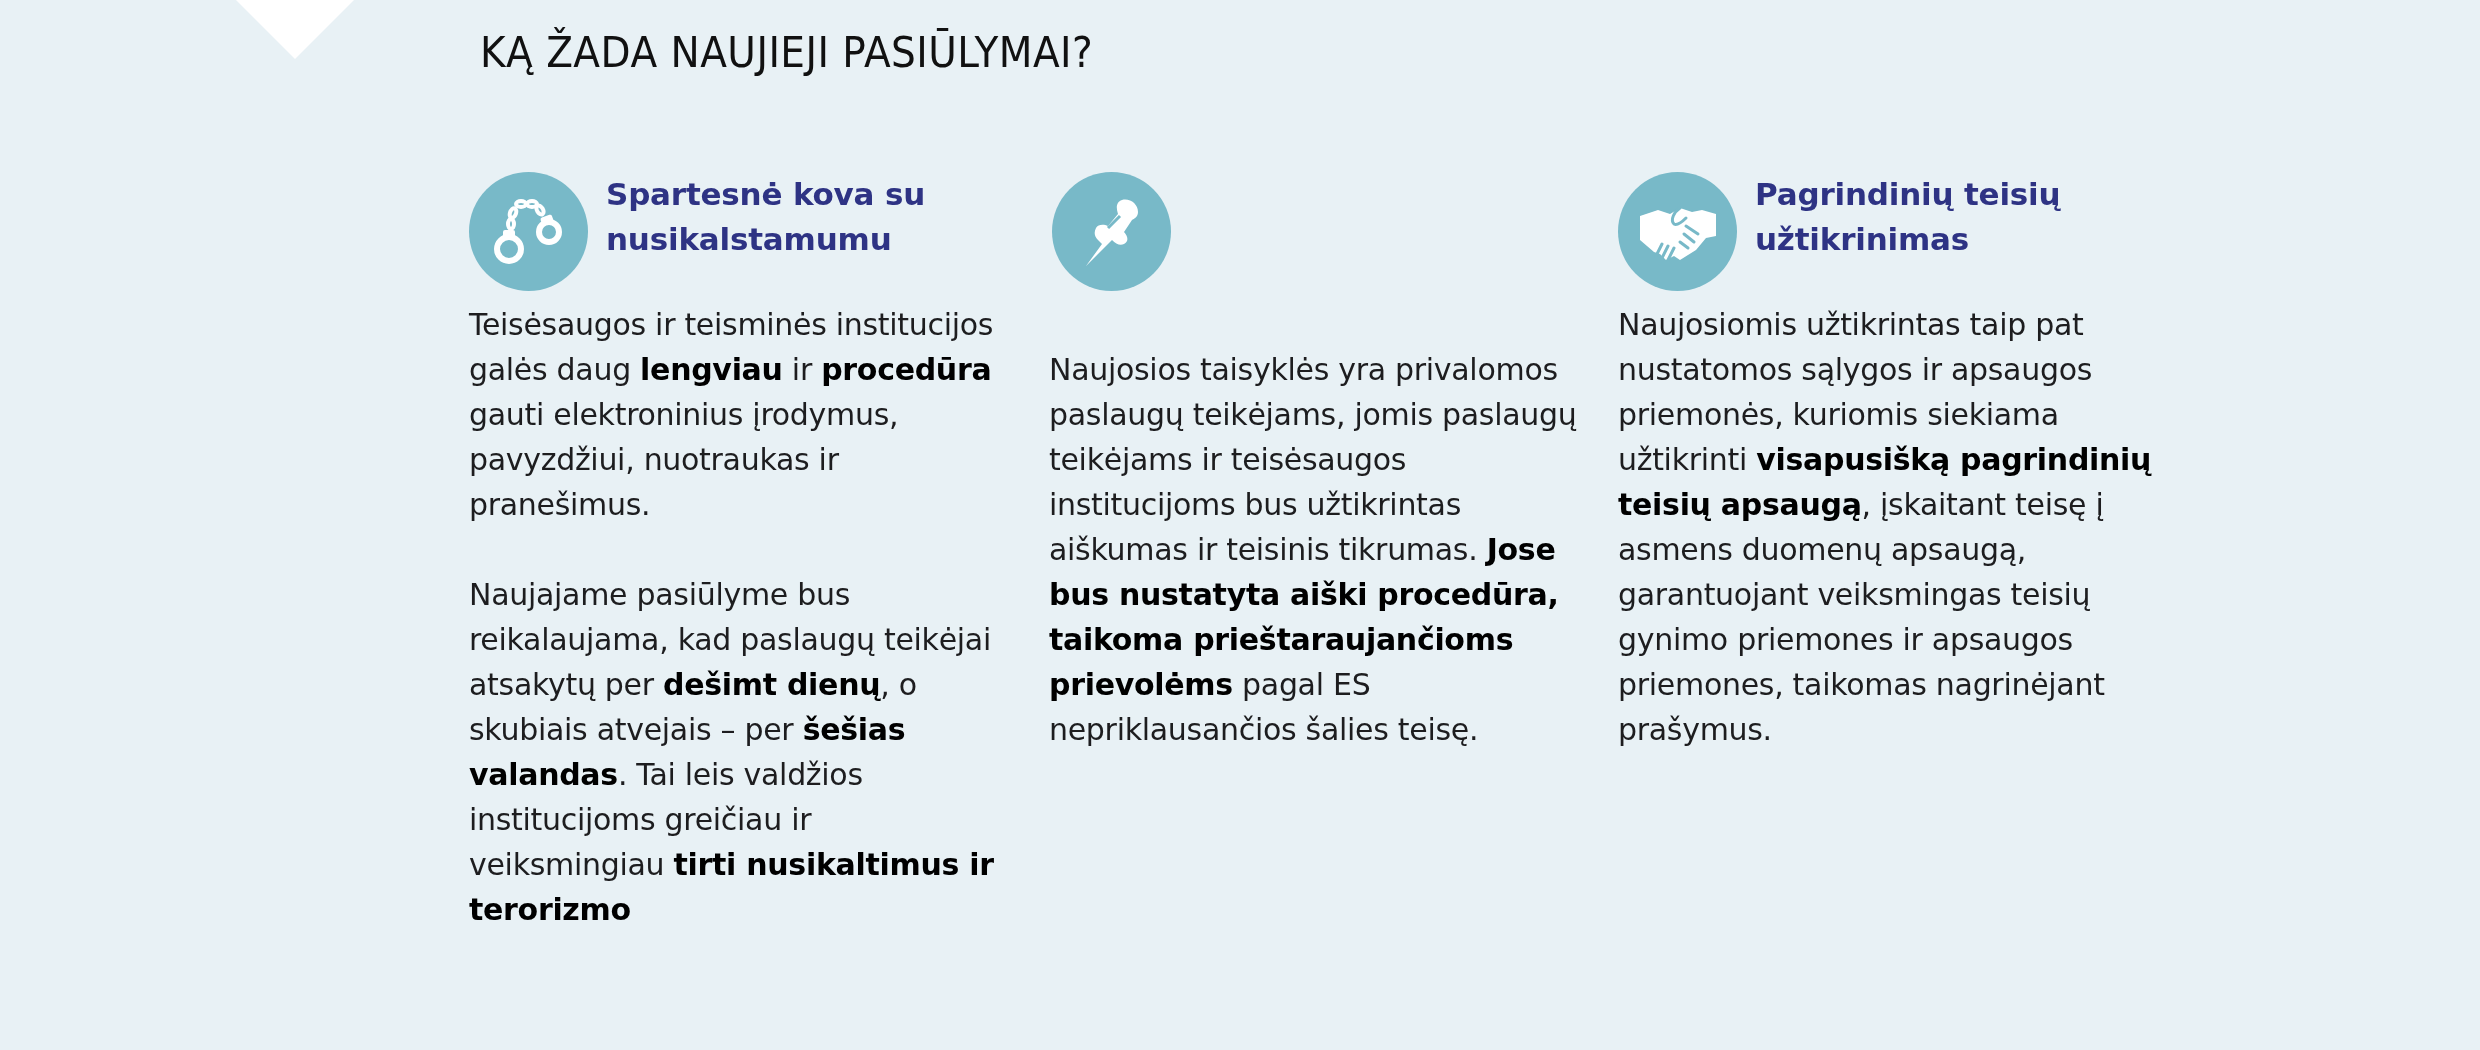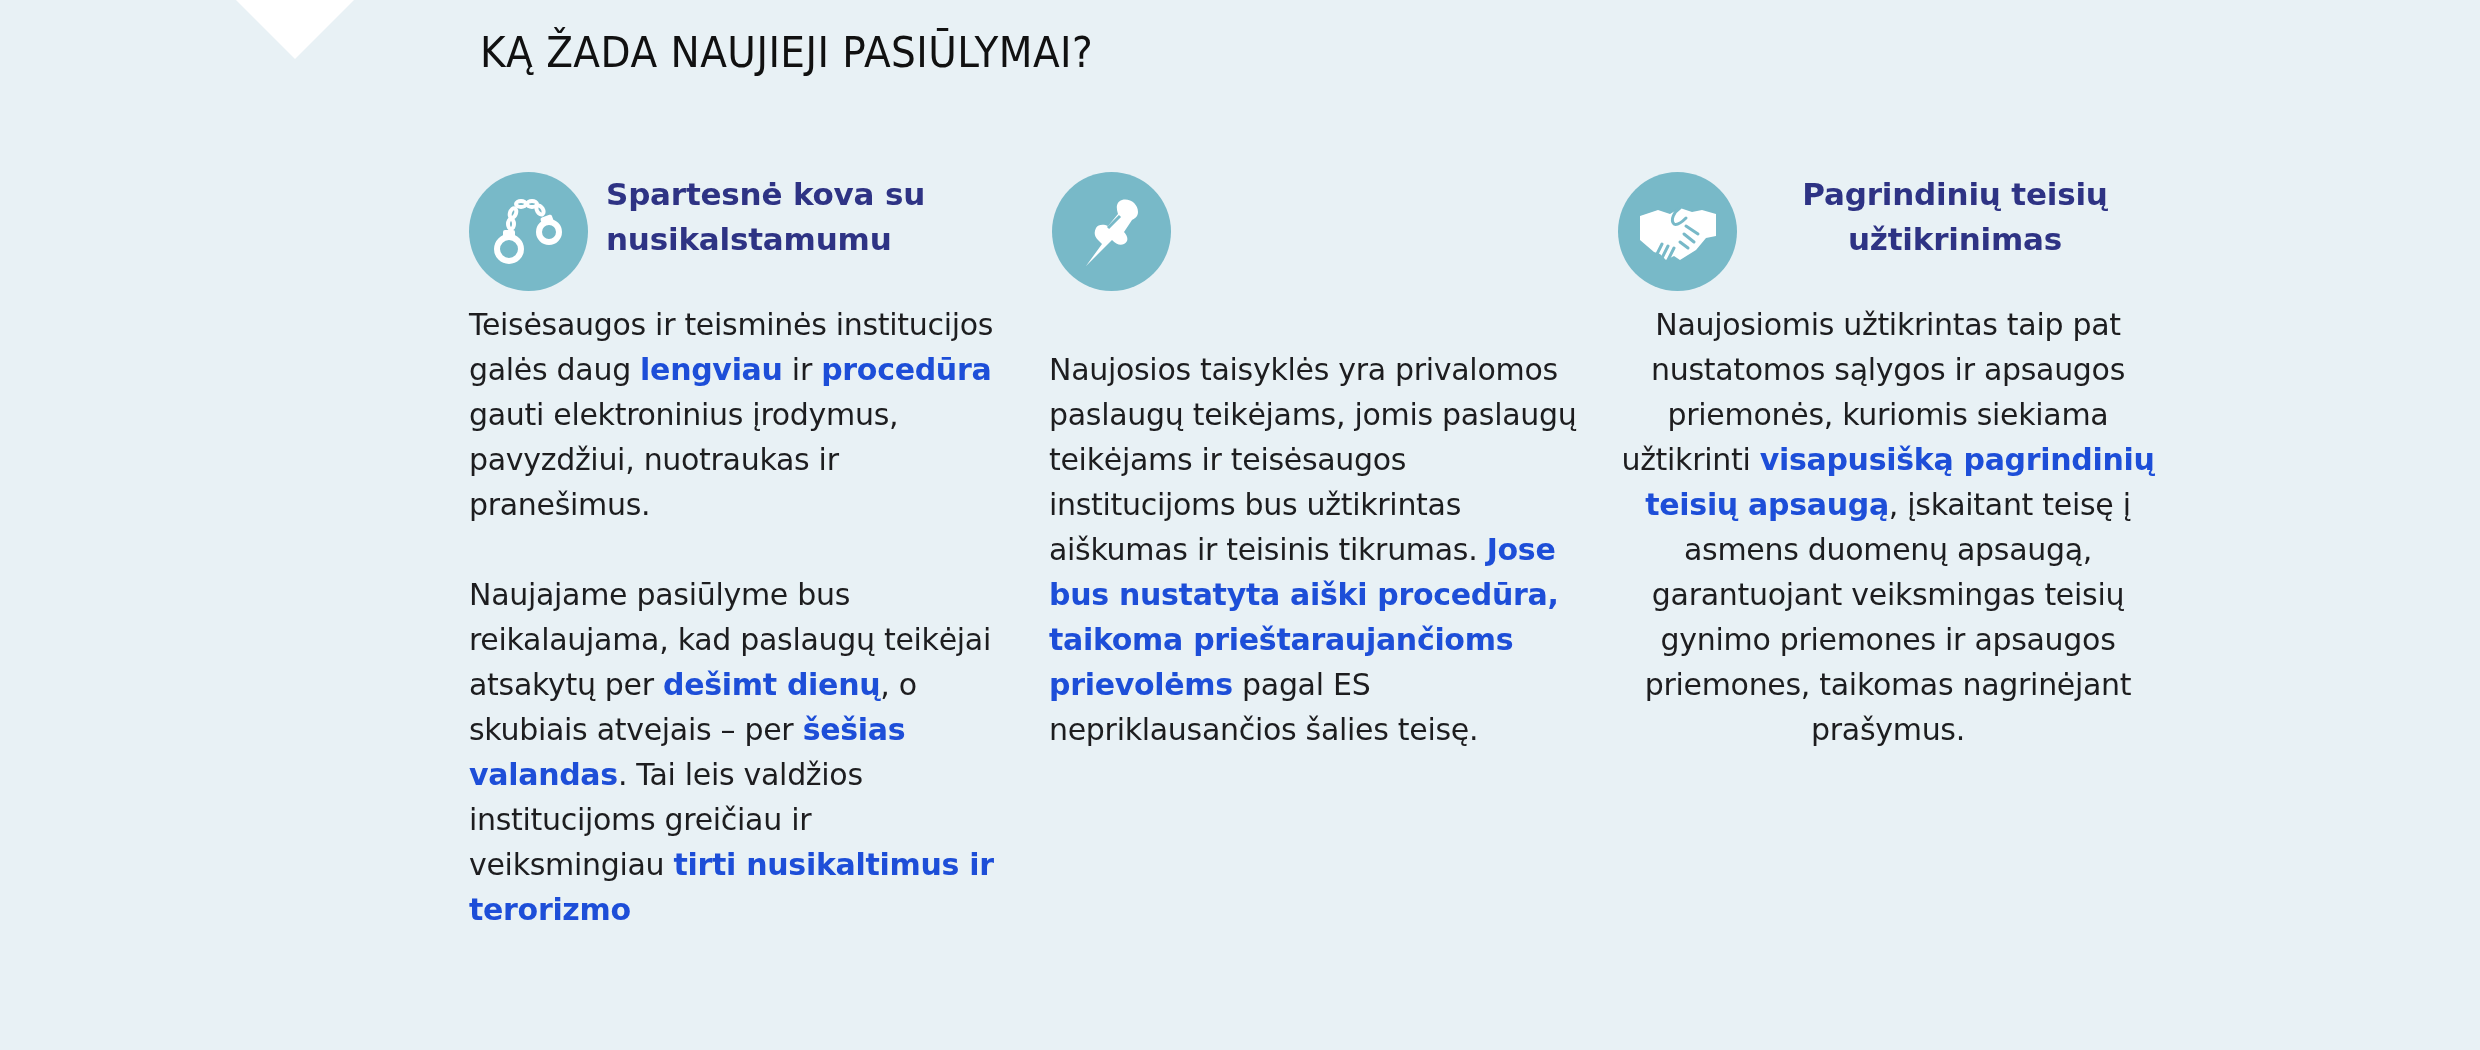--- a/index.html
+++ b/index.html
@@ -39,21 +39,21 @@
     transform: scaleX(0.93);
     transform-origin: left top;
   }
   .column {
     position: absolute;
     top: 172px;
     width: 520px;
   }
   .col-1 { left: 461px; margin-left: 8px; }
   .col-2 { left: 1049px; }
-  .col-3 { left: 1618px; text-align: center; }
+  .col-3 { left: 1618px; }
 
   .col-header {
     position: relative;
     height: 120px;
   }
   .icon-circle {
     position: absolute;
     left: 0;
     top: 0;
     width: 119px;
@@ -92,21 +92,21 @@
   }
   .col-1 .col-body, .col-3 .col-body { top: 130px; }
   .col-2 .col-body { top: 175px; }
 
   .col-body p {
     margin: 0 0 45px 0;
   }
   .col-body p:last-child { margin-bottom: 0; }
   .hl {
     font-weight: bold;
-    color: #1d4ed8;
+    color: #000000;
   }
 </style>
 </head>
 <body>
 
 <div class="corner-triangle"></div>
 
 <h1 class="page-title">KĄ ŽADA NAUJIEJI PASIŪLYMAI?</h1>
 
 <section class="column col-1">

